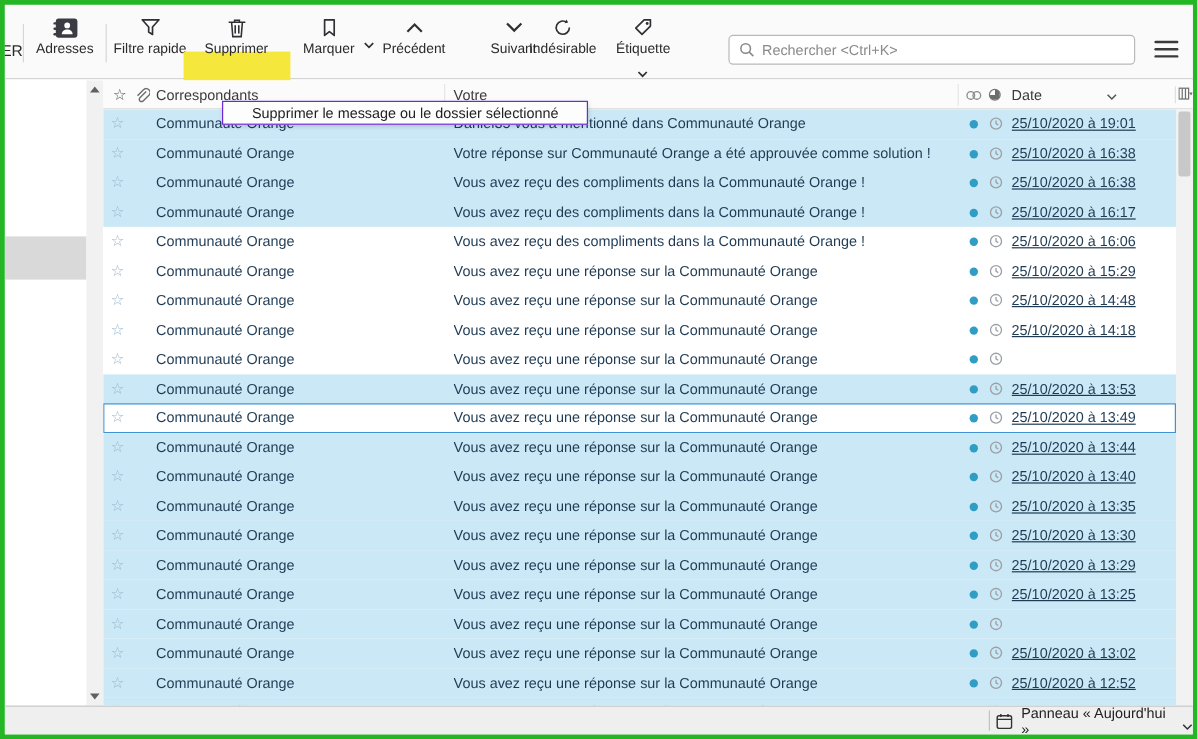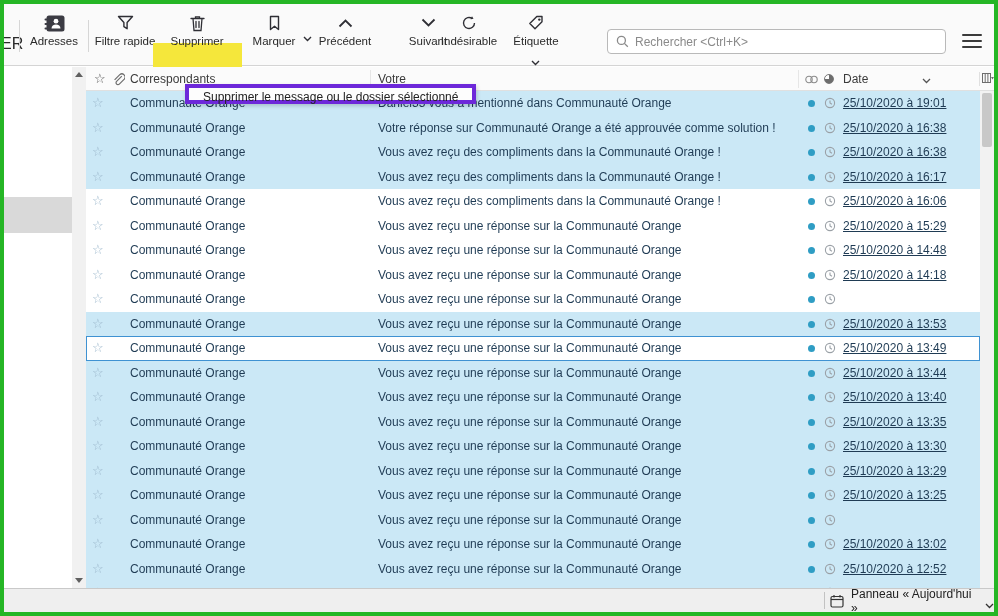--- a/index.html
+++ b/index.html
@@ -1,21 +1,21 @@
 <!DOCTYPE html>
 <html><head>
 <meta charset="utf-8">
 <style>
   * { margin:0; padding:0; box-sizing:border-box; }
   body { font-family:"Liberation Sans", sans-serif; background:#fff; }
   .screen { position:relative; width:998px; height:616px; border:4px solid #25b625; background:#fff; overflow:hidden; }
 
   
   .toolbar { position:absolute; left:0; top:0; width:990px; height:62px; background:#fafafa; border-bottom:1px solid #d4d4d4; }
-  .cropped { position:absolute; left:-3px; top:31px; font-size:16px; color:#2a2a2a; }
+  .cropped { position:absolute; left:-3px; top:31px; font-size:13px; color:#2a2a2a; }
   .vsep { position:absolute; top:16px; height:32px; width:1px; background:#d6d6d6; }
   .tbtn { position:absolute; top:5px; height:52px; background:transparent; border:none; display:flex; flex-direction:column; align-items:center; justify-content:flex-start; gap:3px; padding-top:5px; cursor:default; font-family:"Liberation Sans", sans-serif; }
   .ticon { height:18px; display:flex; align-items:center; justify-content:center; }
   .tlabel { font-size:11.5px; color:#2a2a2a; white-space:nowrap; }
   .dd-chevron { position:absolute; }
   .hl { position:absolute;margin-top:35px; }
   .hl-supprimer { left:149px; top:4px; width:89px; height:55px; }
   .searchbox { position:absolute; left:603px; top:25px; width:339px; height:25px; background:#fff; border:1px solid #b9b9b9; border-radius:4px; display:flex; align-items:center; padding-left:8px; gap:6px; }
   .searchbox input { border:none; outline:none; flex:1; font-size:12px; font-family:"Liberation Sans", sans-serif; color:#0c4a6e; background:transparent; }
   .searchbox input::placeholder { color:#8a8a8a; }
@@ -46,21 +46,21 @@
   .c-star { left:6px; width:20px; color:#9db8cc; font-size:13px; }
   .c-from { left:44px; width:244px; }
   .c-subject { left:292px; width:420px; }
   .c-dot { left:722px; top:9px; width:7px; height:7px; border-radius:50%; }
   .c-clock { left:738px; top:6px; height:12px; line-height:12px; }
   .c-date { left:757px; width:135px;text-decoration:underline; }
   .rscroll { position:absolute; right:0; top:24px; width:14px; height:497px; background:#f2f2f2; }
   .rthumb { position:absolute; left:2px; top:2px; width:10px; height:54px; background:#c8c8c8; border-radius:2px; }
 
   
-  .tooltip { position:absolute; left:181px; top:80px; height:20px; line-height:18px; padding:0 14px; background:#fdfdfd; border:4px solid #6d28d9; font-size:12px; color:#222; white-space:nowrap; z-index:20; box-shadow:1px 2px 4px rgba(0,0,0,.18); }
+  .tooltip { position:absolute; left:181px; top:80px; height:20px; line-height:18px; padding:0 24px; background:#fdfdfd; border:1px solid #6d28d9; font-size:12px; color:#222; white-space:nowrap; z-index:20; box-shadow:1px 2px 4px rgba(0,0,0,.18); }
 
   
   .statusbar { position:absolute; left:0; bottom:0; width:990px; height:24px; background:#efefef; border-top:1px solid #c9c9c9; font-size:12px; color:#222; }
   .hl-status { left:596px; top:0; width:218px; height:23px; display:flex; align-items:center; gap:20px; padding-left:12px; }
   .sb-sep { position:absolute; left:820px; top:3px; height:17px; width:1px; background:#c2c2c2; }
   .panel-btn { position:absolute; left:826px; top:0; height:23px; display:flex; align-items:center; gap:7px; cursor:default; }
   .panel-chevron { width:9px; height:6px; }
 </style>
 </head>
 <body>

